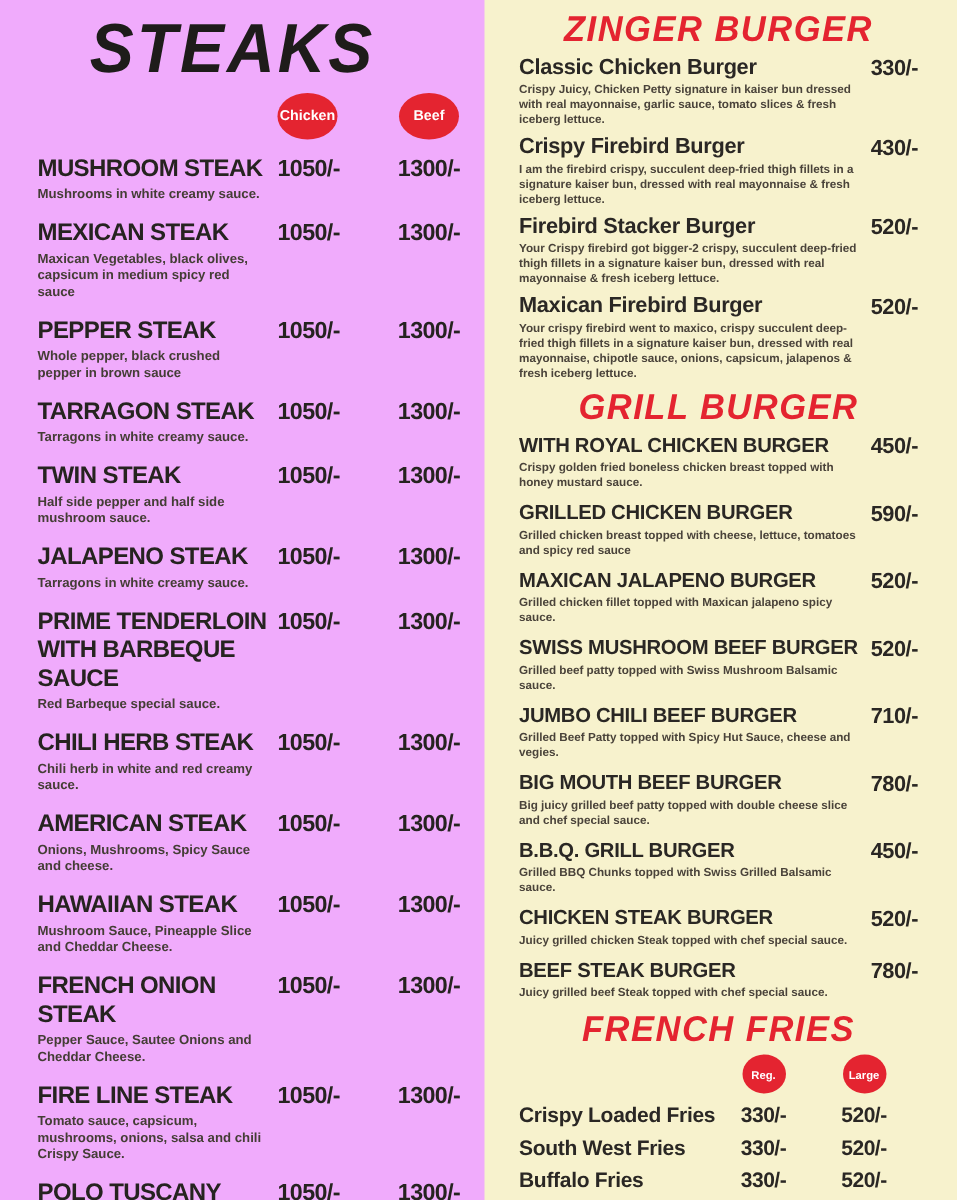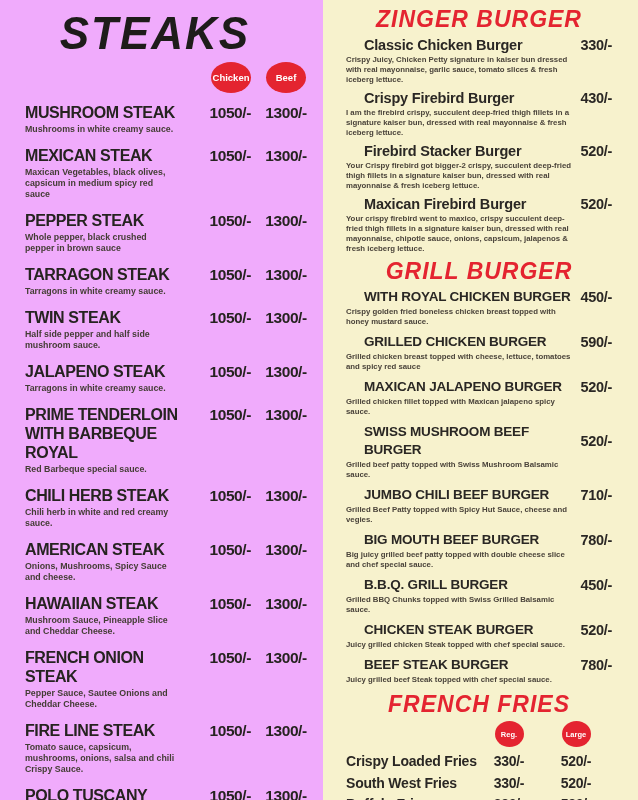--- a/index.html
+++ b/index.html
@@ -20,21 +20,21 @@
     padding:6px 0 0 25px;
   }
   .steaks-title {
     font-size:44px; font-weight:900; font-style:italic;
     letter-spacing:2px; color:#1e1c1a;
     text-align:center; width:260px; margin:2px 0 4px 0;
     transform:scaleY(1.05);
   }
   .price-header-row { display:flex; align-items:center; margin-bottom:10px; }
   .name-col { width:160px; flex:none; }
-  .chicken-col { width:66px; flex:none; text-align:right; }
+  .chicken-col { width:66px; flex:none; text-align:left; }
   .beef-col { width:70px; flex:none; text-align:center; }
   .circle-badge {
     display:inline-flex; align-items:center; justify-content:center;
     background:#e42430; color:#fff; border-radius:50%;
     width:40px; height:31px; font-size:9.5px; font-weight:700;
   }
   .steak-item { display:flex; align-items:flex-start; margin-bottom:11px; }
   .steak-name {
     font-size:16px; font-weight:700; letter-spacing:-0.4px;
     line-height:19px; color:#262320; padding-right:6px;
@@ -53,21 +53,21 @@
     position:absolute; left:338px; top:0; width:300px; height:800px;
     padding:6px 26px 0 8px;
   }
   .section-title {
     font-size:23px; font-weight:900; font-style:italic;
     color:#e42430; text-align:center; letter-spacing:1px;
     line-height:26px; margin-bottom:4px;
     transform:scaleY(1.04);
   }
   .burger-item { margin-bottom:5px; }
-  .burger-head { display:flex; align-items:center;margin-left:18px; }
+  .burger-head { display:flex; align-items:flex-end; }
   .burger-name {
     flex:1; font-size:14.5px; font-weight:700; letter-spacing:-0.2px;
     line-height:18px; color:#2a2724;
   }
   .burger-name.caps { font-size:13.5px; letter-spacing:-0.2px; }
   .burger-price {
     flex:none; font-size:14.5px; font-weight:700; color:#2a2724;
     letter-spacing:-0.3px;
   }
   .burger-desc {
@@ -146,21 +146,21 @@
         <div class="steak-item">
     <div class="name-col">
       <div class="steak-name">JALAPENO STEAK</div>
       <div class="steak-desc">Tarragons in white creamy sauce.</div>
     </div>
     <div class="chicken-col steak-price">1050/-</div>
     <div class="beef-col steak-price">1300/-</div>
   </div>
         <div class="steak-item">
     <div class="name-col">
-      <div class="steak-name">PRIME TENDERLOIN WITH BARBEQUE ROYAL</div>
+      <div class="steak-name">PRIME TENDERLOIN WITH BARBEQUE SAUCE</div>
       <div class="steak-desc">Red Barbeque special sauce.</div>
     </div>
     <div class="chicken-col steak-price">1050/-</div>
     <div class="beef-col steak-price">1300/-</div>
   </div>
         <div class="steak-item">
     <div class="name-col">
       <div class="steak-name">CHILI HERB STEAK</div>
       <div class="steak-desc">Chili herb in white and red creamy sauce.</div>
     </div>

